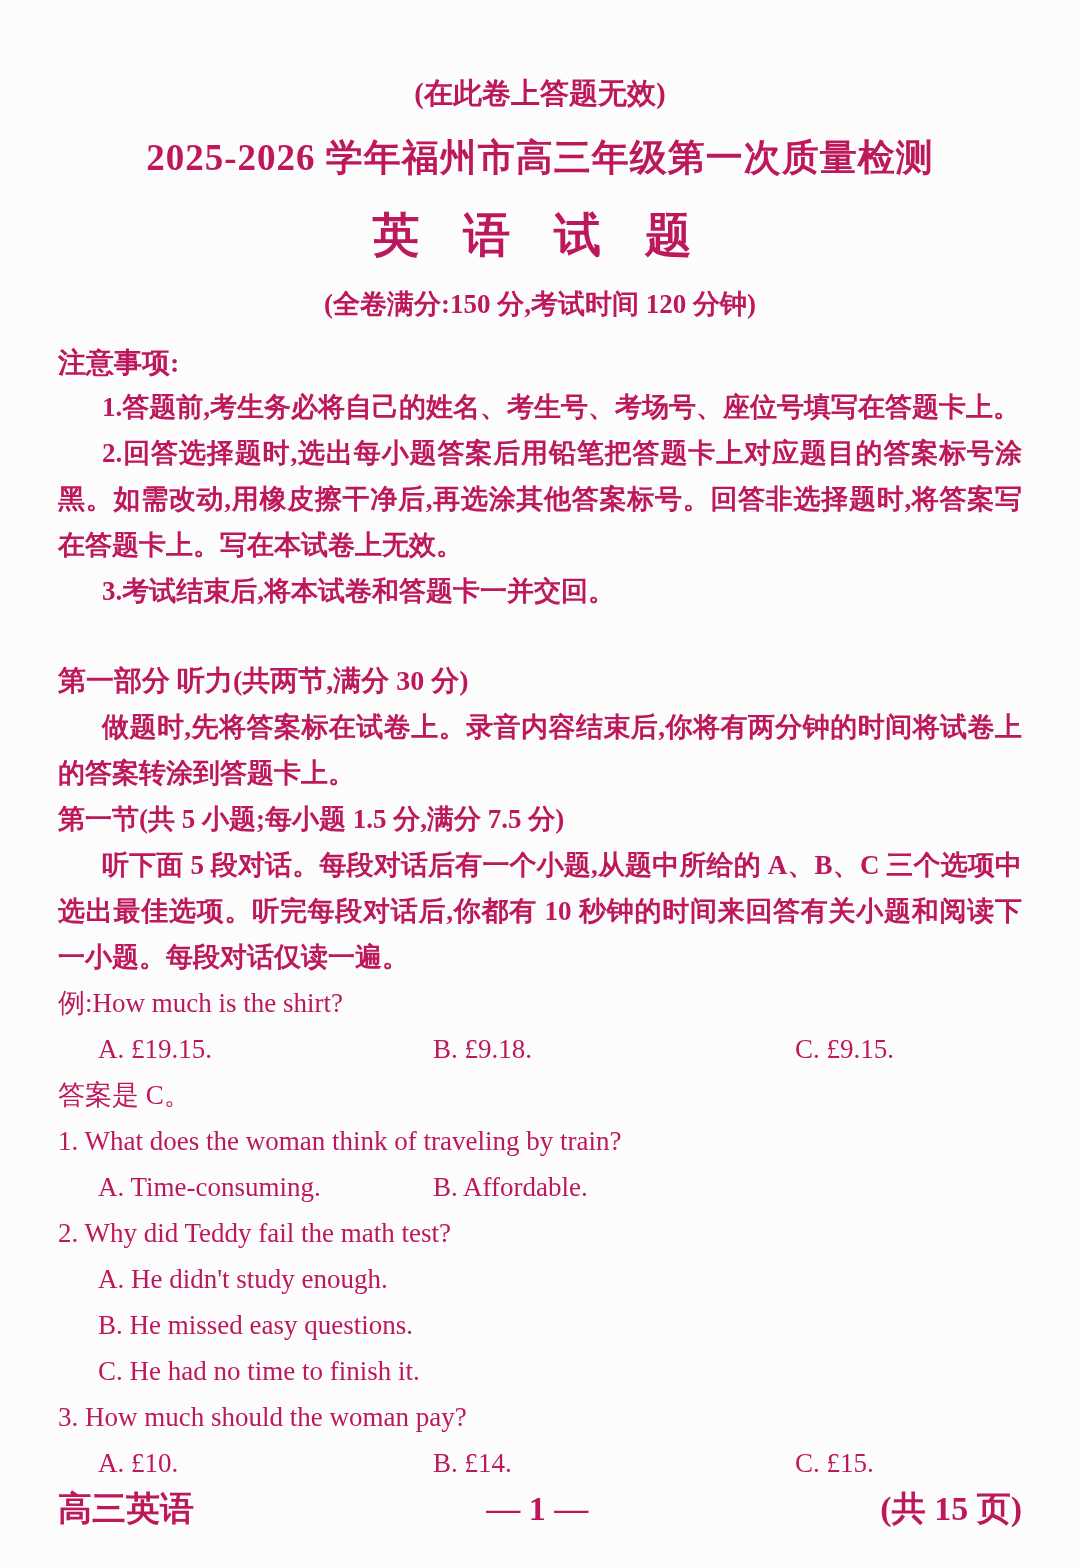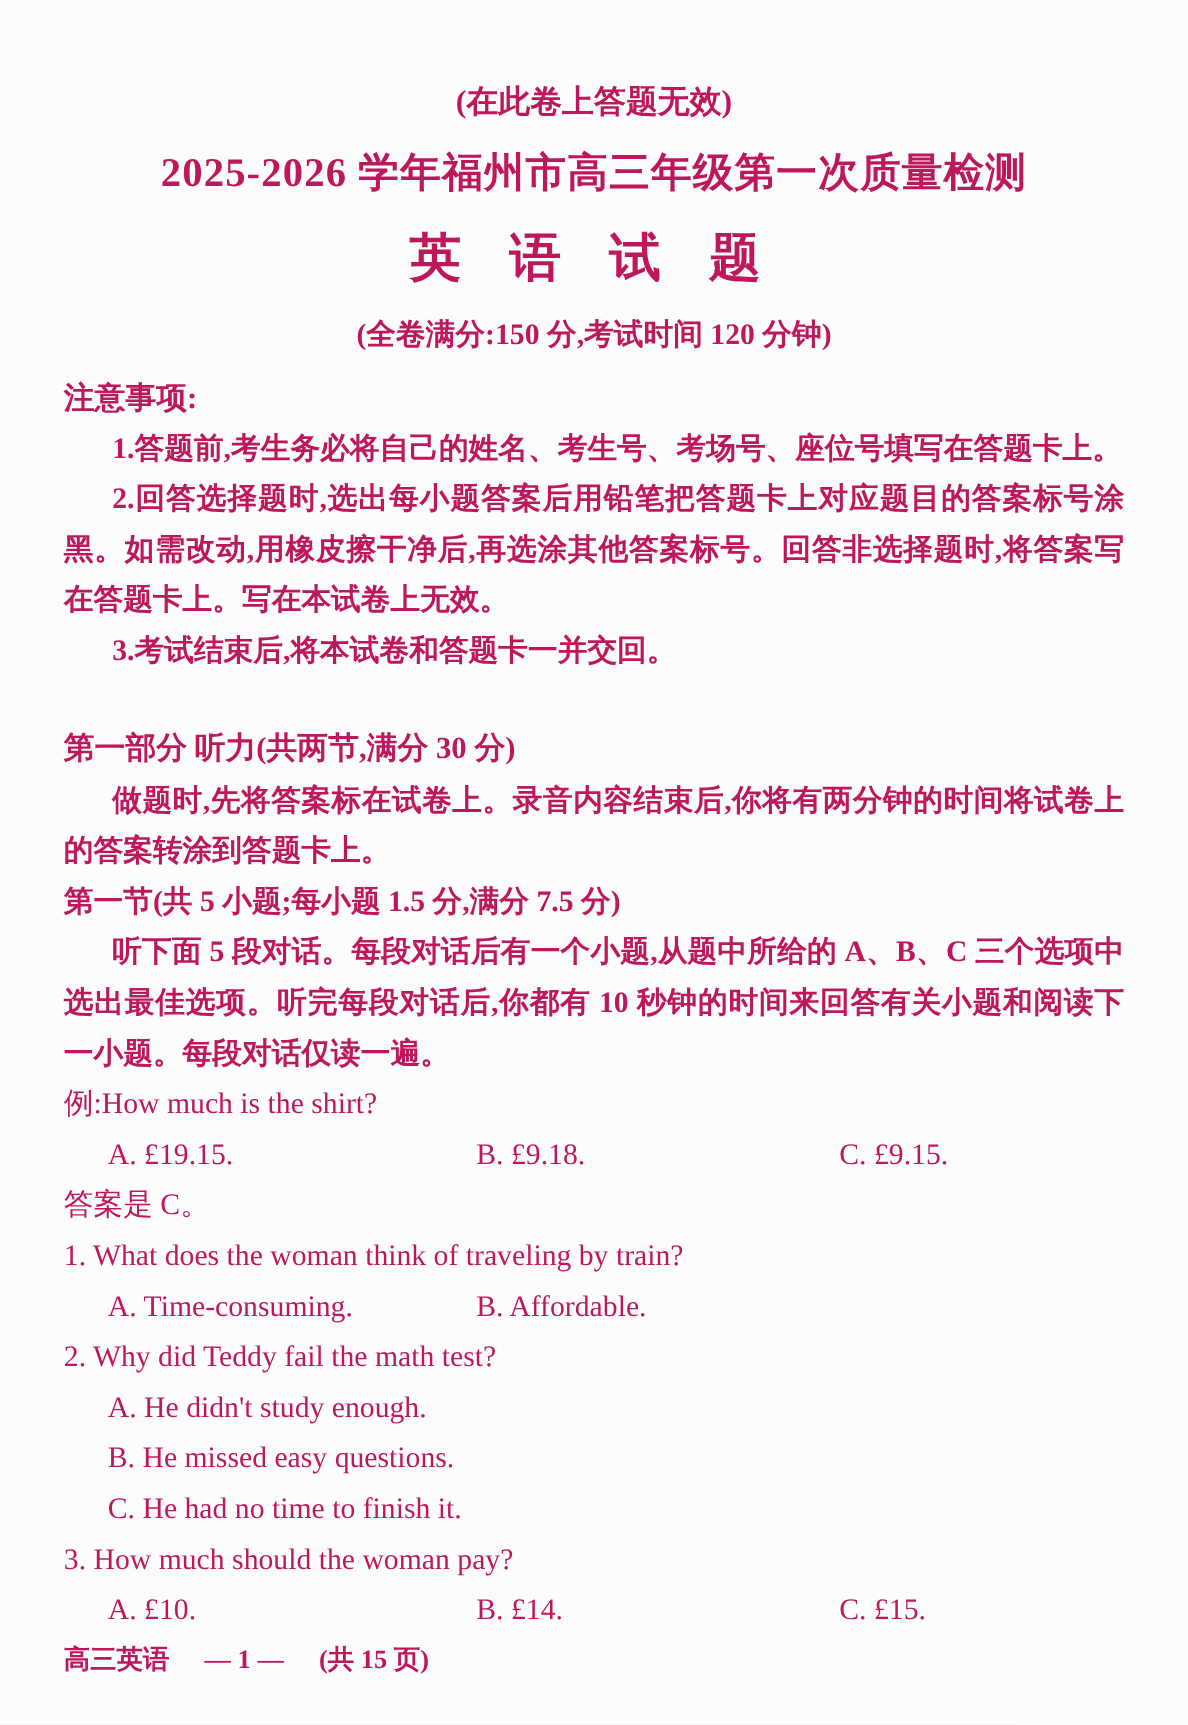--- a/index.html
+++ b/index.html
@@ -81,32 +81,32 @@
     font-weight:400;
   }
   .options-row{
     display:flex;
     font-size:27px;
     line-height:46px;
     padding-left:40px;
   }
   .options-row .opt-a{ width:335px; }
   .options-row .opt-b{ width:330px; }
-  .options-row .opt-c{ flex:1; }
+  .options-row .opt-c{ flex:1;margin-left:32px; }
   .options-stack{
     padding-left:40px;
     font-size:27px;
     line-height:46px;
   }
   
   .footer{
     display:flex;
-    justify-content:flex-start;
+    justify-content:space-between;
     gap:32px;
-    font-size:24px;
+    font-size:34px;
     line-height:46px;
     font-weight:600;
   }
 </style>
 </head>
 <body>
 
 <div class="page">
 
   <div class="notice">(在此卷上答题无效)</div>

